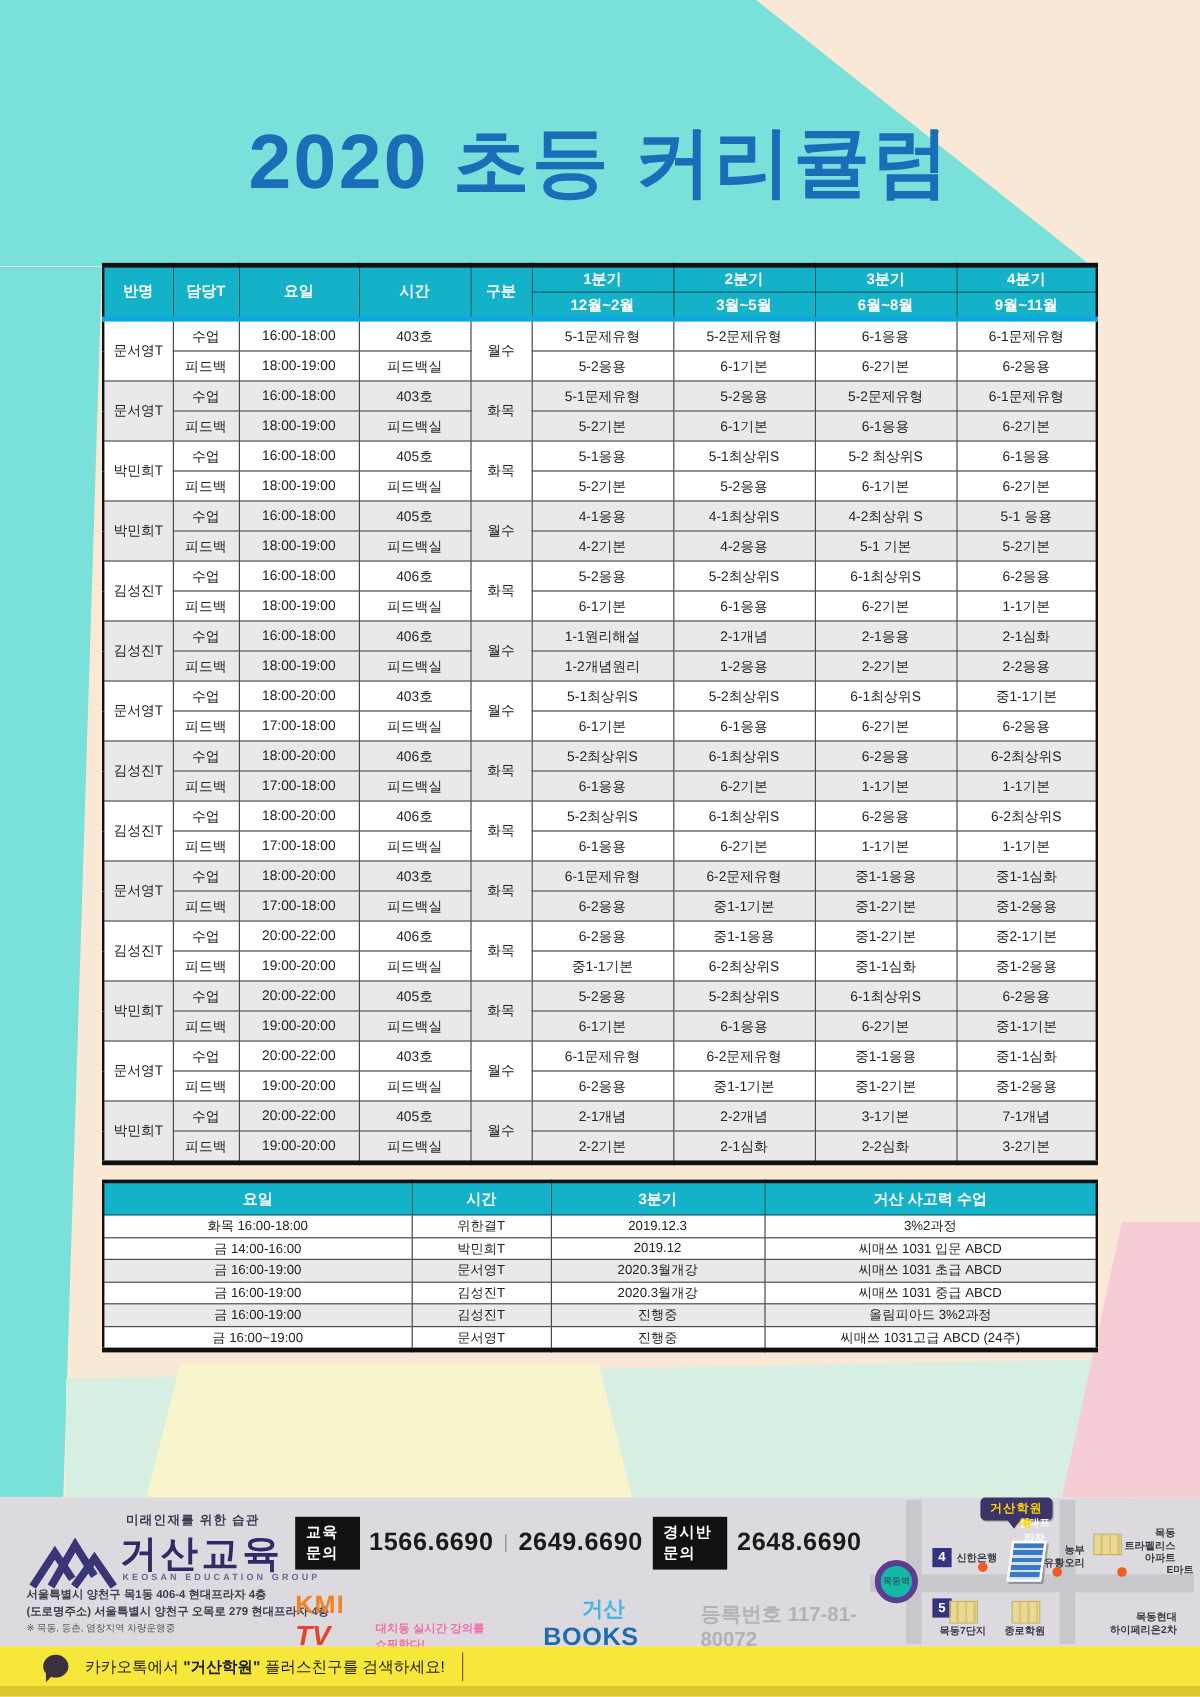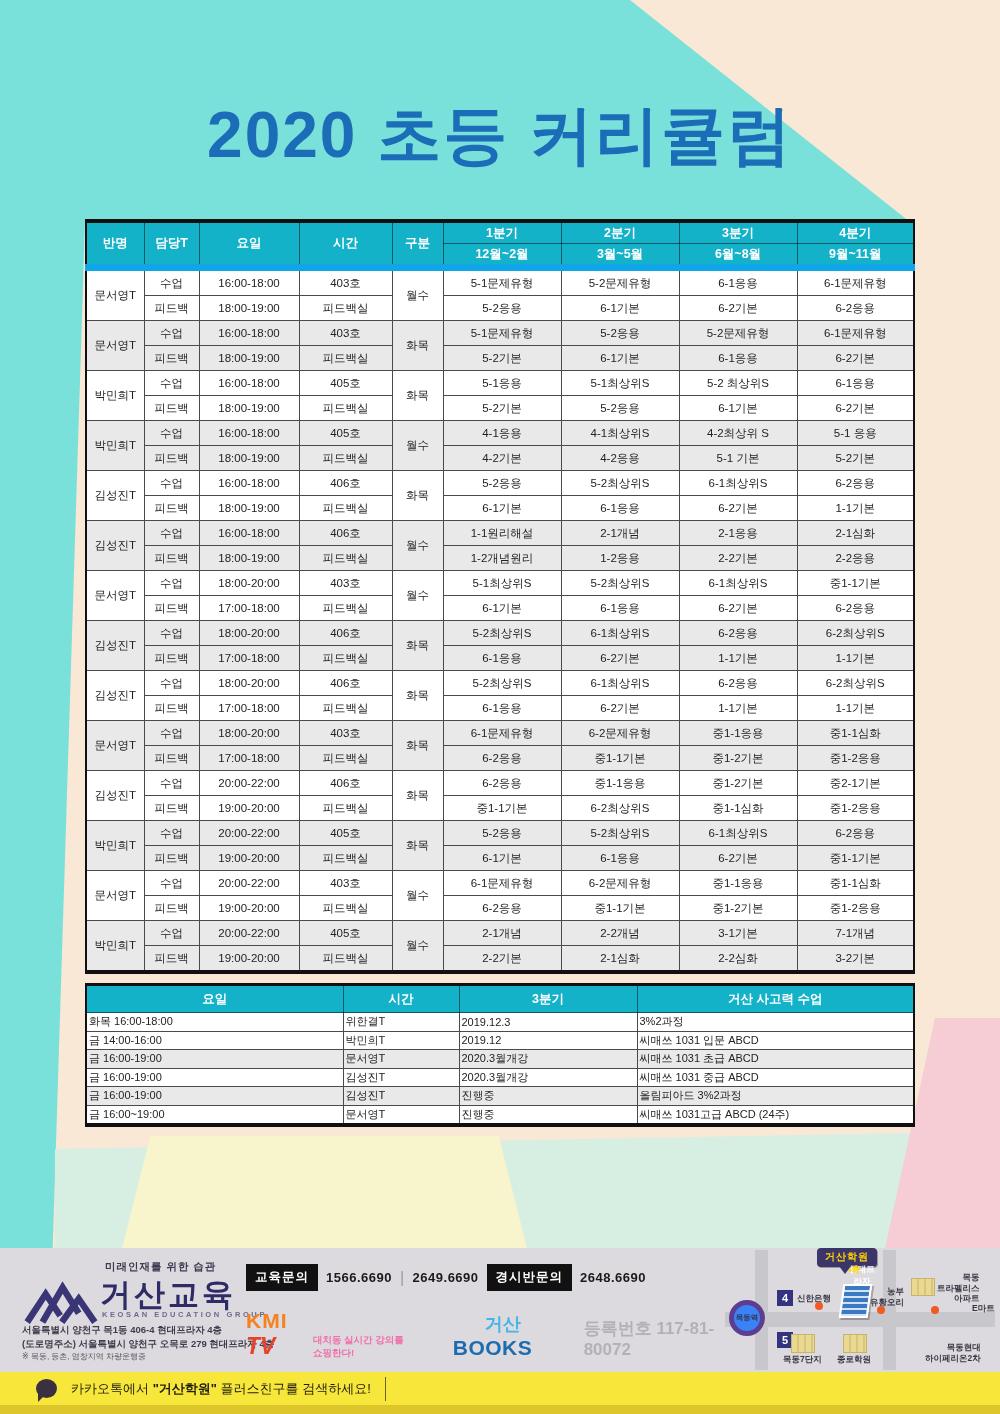--- a/index.html
+++ b/index.html
@@ -12,58 +12,58 @@
   .bg-yellow{left:122px;top:1136px;width:405px;height:112px;background:#f8f5cc;clip-path:polygon(7% 0,93% 0,100% 100%,0 100%);}
   .bg-pink{left:875px;top:1018px;width:125px;height:230px;background:#f6cdd4;clip-path:polygon(48% 0,100% 0,100% 100%,8% 100%);}
   
   .title{position:absolute;z-index:2;left:0;top:92px;width:100%;text-align:center;margin:0;
     color:#1b6db8;font-size:64px;font-weight:900;letter-spacing:2px;}
   
   table{border-spacing:0;}
   .main-table{position:absolute;z-index:2;left:85px;top:219px;width:828px;border-collapse:collapse;table-layout:fixed;background:#fff;
     border-left:2px solid #101010;border-right:2px solid #101010;border-top:4px solid #101010;border-bottom:4px solid #101010;}
   .main-table th{background:#14b2c9;color:#fff;font-size:12.5px;font-weight:bold;height:20px;border:1px solid rgba(0,0,0,.5);padding:0;}
-  .main-table thead{border-bottom:7px solid #0ea5e9;}
+  .main-table thead{border-bottom:4px solid #0ea5e9;}
   .main-table td{border:1px solid #4a4a4a;text-align:center;vertical-align:middle;font-size:11.5px;color:#222;height:24px;padding:0 2px;overflow:hidden;white-space:nowrap;background:#fff;}
   .main-table tr.alt td{background:#e9e9e9;}
   
   .extra-table{position:absolute;z-index:2;left:85px;top:983px;width:828px;border-collapse:collapse;table-layout:fixed;background:#fff;
     border-left:2px solid #101010;border-right:2px solid #101010;border-top:3px solid #101010;border-bottom:4px solid #101010;}
   .extra-table th{background:#14b2c9;color:#fff;font-size:12.5px;font-weight:bold;height:26px;border:1px solid rgba(0,0,0,.5);padding:0;}
-  .extra-table td{border:1px solid #4a4a4a;text-align:left;font-size:11px;color:#222;height:17.5px;padding:0 2px;white-space:nowrap;background:#fff;}
+  .extra-table td{border:1px solid #4a4a4a;text-align:center;font-size:11px;color:#222;height:17.5px;padding:0 2px;white-space:nowrap;background:#fff;}
   .extra-table tr.alt td{background:#e9e9e9;}
   
   .footer{position:absolute;z-index:3;left:0;top:1248px;width:1000px;height:124px;background:#dcdade;}
   .tagline{position:absolute;left:105px;top:12px;font-size:10.5px;color:#3c3950;font-weight:bold;letter-spacing:1px;}
   .logo-mark{position:absolute;left:24px;top:32px;}
   .logo-text{position:absolute;left:100px;top:26px;font-size:31px;font-weight:900;color:#2f2b66;letter-spacing:3px;}
   .logo-sub{position:absolute;left:102px;top:62px;font-size:7.5px;color:#6b6890;letter-spacing:2.6px;font-weight:bold;}
   .addr{position:absolute;left:22px;top:75px;font-size:9.5px;font-weight:bold;color:#3f3c4d;line-height:1.45;}
   .addr .addr-note{font-size:8px;color:#5a5762;font-weight:normal;}
   .contact{position:absolute;left:246px;top:16px;width:472px;}
   .contact-line1{display:flex;align-items:center;gap:8px;}
   .badge-black{background:#111;color:#fff;font-size:12.5px;font-weight:bold;padding:5px 9px;letter-spacing:1px;}
-  .phone{font-size:13px;font-weight:900;color:#1a1a1a;letter-spacing:.5px;}
+  .phone{font-size:21px;font-weight:900;color:#1a1a1a;letter-spacing:.5px;}
   .phone-sep{color:#9a98a0;font-size:16px;font-weight:normal;}
   .contact-line2{display:flex;align-items:flex-end;gap:10px;margin-top:18px;}
   .kmi{font-size:21px;font-weight:bold;color:#f58220;letter-spacing:1px;}
   .kmi-tv{font-size:23px;font-weight:900;color:#e8412c;font-style:italic;}
   .kmi-tag{font-size:9.5px;font-weight:bold;color:#f06eaa;}
   .books-ko{font-size:18px;font-weight:900;color:#45b5e8;margin-left:32px;}
   .books-en{font-size:21px;font-weight:900;color:#1e6cb0;letter-spacing:.5px;}
   .regnum{font-size:17px;font-weight:900;color:#b3b1b6;margin-left:6px;}
   
   .map{position:absolute;left:725px;top:2px;width:270px;height:120px;}
   .map *{position:absolute;}
   .road{background:#c7c7cc;}
   .road-h{left:0;top:62px;width:270px;height:15px;}
   .road-v1{left:30px;top:0;width:13px;height:120px;}
   .road-v2{left:158px;top:0;width:13px;height:120px;}
-  .station{left:4px;top:50px;width:36px;height:36px;border-radius:50%;background:#3b82f6;border:5px solid #5c3d91;
-    display:flex;align-items:center;justify-content:center;font-size:7.5px;font-weight:bold;color:#33304a;box-sizing:border-box;}
+  .station{left:4px;top:50px;width:36px;height:36px;border-radius:50%;background:#14b8a6;border:5px solid #5c3d91;
+    display:flex;align-items:center;justify-content:center;font-size:7.5px;font-weight:normal;color:#33304a;box-sizing:border-box;}
   .exit{width:16px;height:16px;background:#33337f;color:#fff;font-size:11px;font-weight:bold;display:flex;align-items:center;justify-content:center;}
   .exit-4{left:52px;top:40px;}
   .exit-5{left:52px;top:82px;}
   .map-label{font-size:8.5px;color:#3a3745;font-weight:bold;white-space:pre-line;line-height:1.25;text-align:right;}
   .dot{width:8px;height:8px;border-radius:50%;background:#f15a24;}
   .bld{background:repeating-linear-gradient(90deg,#ead990 0 5px,#d9c67c 5px 7px);border:1px solid #c6b46a;}
   .bld-main{left:116px;top:34px;width:25px;height:30px;background:repeating-linear-gradient(180deg,#3b79c4 0 4px,#cfe2f6 4px 6px);
     border:2px solid #fff;transform:skewX(-8deg);box-shadow:2px 2px 0 rgba(0,0,0,.25);}
   .map-badge{left:92px;top:-2px;background:#3b3569;border-radius:4px;padding:2px 8px 3px;text-align:center;box-shadow:1px 1px 0 rgba(0,0,0,.3);}
   .map-badge-title{position:static;display:block;color:#ffd400;font-size:10px;font-weight:900;letter-spacing:1px;}

